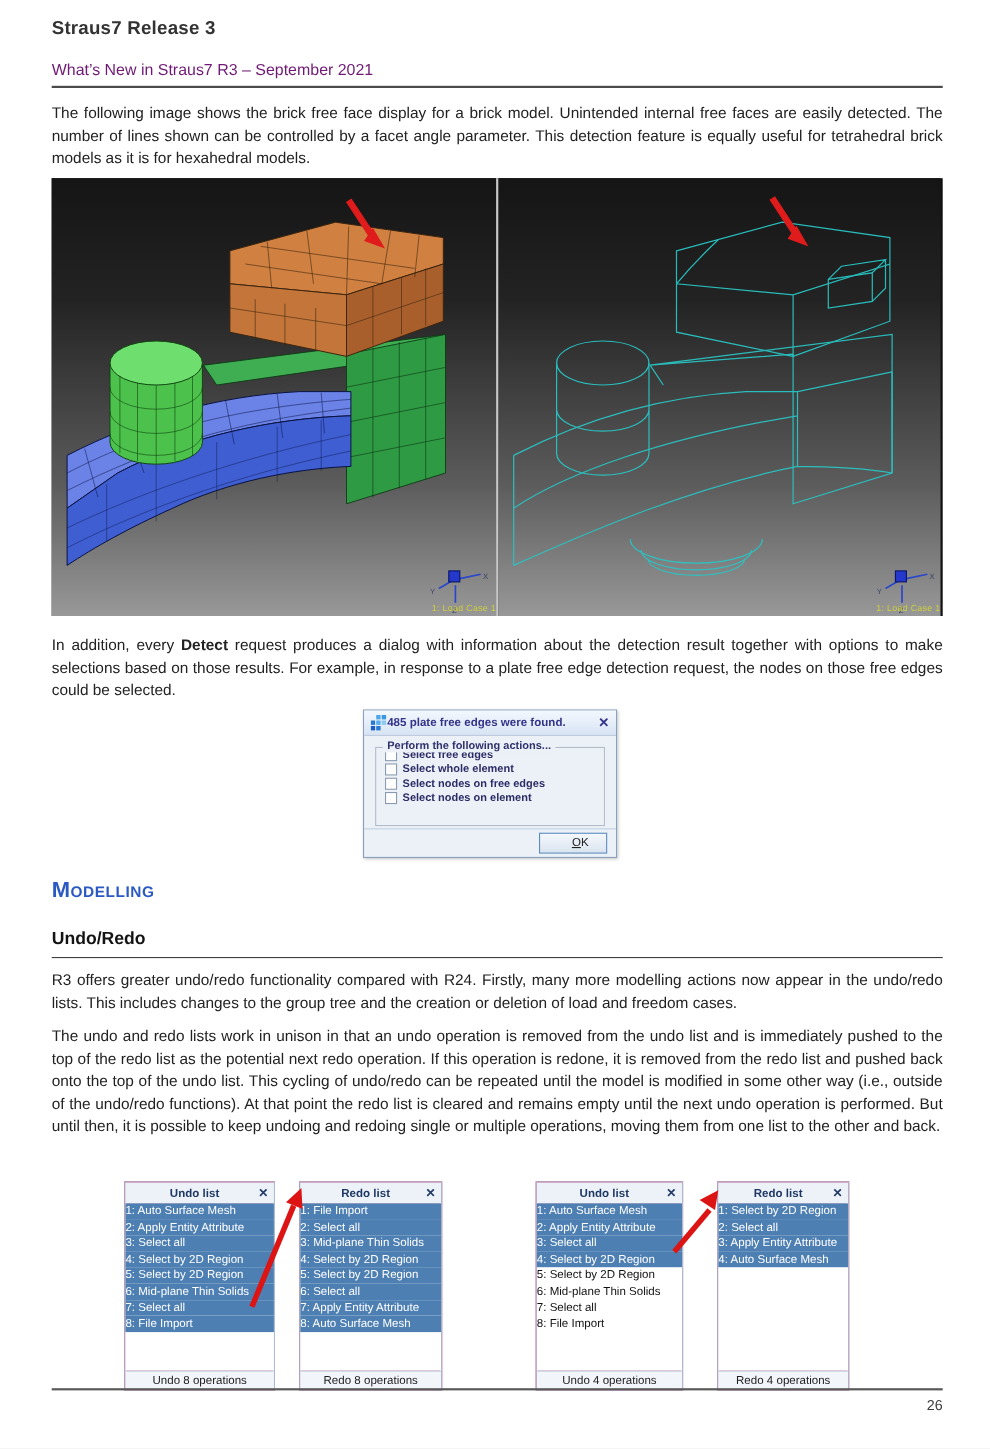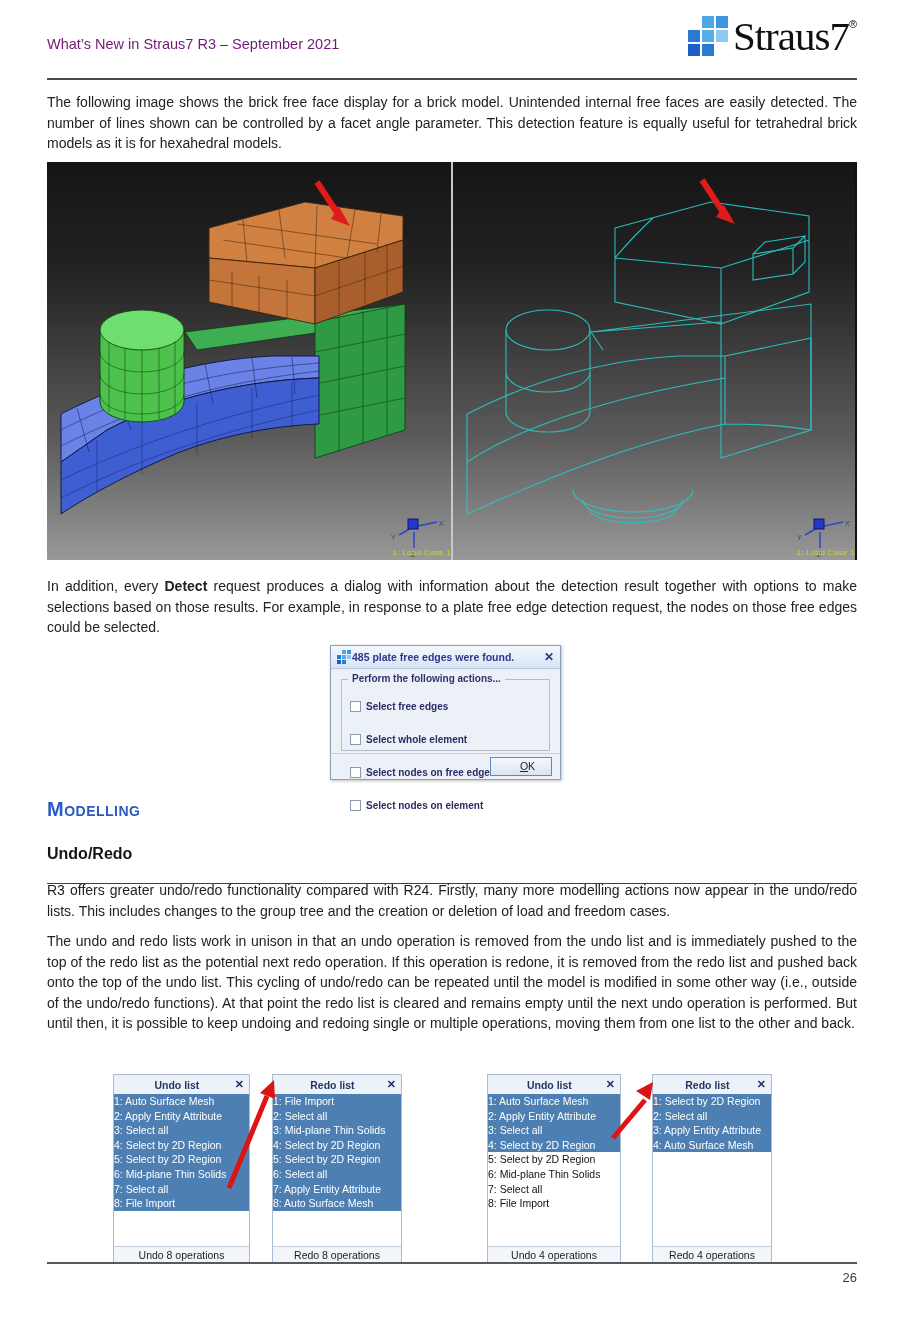--- a/index.html
+++ b/index.html
@@ -41,35 +41,35 @@
             background:#ecf1f8; border:1px solid #8aa0bd; box-shadow:1px 1px 3px rgba(0,0,0,.25);
             font-size:10.5px; color:#2c2c72; }
   .dlg-title { height:23px; display:flex; align-items:center; padding:0 6px;
                background:linear-gradient(#f3f8fe,#d8e4f4); border-bottom:1px solid #b9c8dd; }
   .dlg-title-text { flex:1; font-weight:bold; font-size:10.5px; color:#34348a; }
   .dlg-close { font-size:12px; font-weight:bold; color:#34348a; cursor:default; }
   .dlg-group { position:absolute; left:10px; top:33px; right:10px; height:72px;
                border:1px solid #b5bdc9; }
   .dlg-legend { position:absolute; top:-7px; left:6px; background:#ecf1f8; padding:0 4px;
                 font-weight:bold; color:#31316e; font-size:10px; }
-  .chk-row { display:flex; align-items:center; margin:20px 0 0 8px; height:13px; }
+  .chk-row { display:flex; align-items:center; margin:0 0 0 8px; height:13px; }
   .chk-box { width:11px; height:11px; background:#fff; border:1px solid #8a9ab0; margin-right:5px; }
   .chk-lbl { font-weight:bold; color:#2c2c66; font-size:10px; }
   .dlg-foot { position:absolute; left:0; right:0; bottom:0; height:26px;
               border-top:1px solid #c4d0e2; }
   .ok-btn { position:absolute; right:8px; top:3px; width:62px; height:19px;
             background:linear-gradient(#f4f8fc,#dbe4ef); border:1px solid #5a8cc0;
             font-size:10.5px; color:#222; text-align:center; line-height:17px;padding-left:13px; }
   .ok-btn .u { text-decoration:underline; }
 
   
   .sec-head { top:798px; font-variant:small-caps; font-weight:bold; font-size:20px;
               letter-spacing:.5px; color:#2b59c3; }
   .sub-head { top:845px; font-size:16px; font-weight:bold; color:#141414;
-              padding-bottom:20px; border-bottom:1.5px solid #3f3f3f; }
+              padding-bottom:7px; border-bottom:1.5px solid #3f3f3f; }
 
   
   .lists { top:1058px; height:194px; }
   .panel { position:absolute; top:16px; height:190px; background:#be185d;
            border:1px solid #a9bbd2; box-shadow:0 0 0 1px #e3ebf5 inset;
            display:flex; flex-direction:column; font-size:10.5px; }
   .pnl-hdr { height:19px; background:#edf2f9; display:flex; align-items:center; padding:0 5px;
              color:#1f3864; font-weight:bold; }
   .pnl-title { flex:1; text-align:center; font-size:10.5px; }
   .pnl-x { font-size:11px; font-weight:bold; color:#1f3864; }
@@ -84,34 +84,22 @@
   
   .pg-foot { top:1262px; border-top:2px solid #595959; text-align:right;
              padding-top:6px; font-size:13px; color:#3d3d3d; }
 </style>
 </head>
 <body>
 
 <div class="page">
 
   <div class="content hdr">
+    <div class="hdr-title">Straus7 Release 3</div>
     <div class="hdr-sub">What’s New in Straus7 R3 – September 2021</div>
-    <div class="logo">
-      <svg width="43" height="42">
-        <rect x="14" y="0" width="12" height="12" fill="#4fa7e8"></rect>
-        <rect x="28" y="0" width="12" height="12" fill="#3d97e0"></rect>
-        <rect x="0" y="14" width="12" height="12" fill="#2a7ad4"></rect>
-        <rect x="14" y="14" width="12" height="12" fill="#55aeea"></rect>
-        <rect x="28" y="14" width="12" height="12" fill="#8cc8f0"></rect>
-        <rect x="0" y="28" width="12" height="12" fill="#1a5fc8"></rect>
-        <rect x="14" y="28" width="12" height="12" fill="#2a7ad4"></rect>
-      </svg>
-      <span class="logo-word">Straus7</span>
-      <span class="logo-reg">®</span>
-    </div>
   </div>
 
   <div class="content para p1">The following image shows the brick free face display for a brick model.  Unintended internal free faces are easily detected.  The number of lines shown can be controlled by a facet angle parameter.  This detection feature is equally useful for tetrahedral brick models as it is for hexahedral models.</div>
 
   <div class="content fig">
 
     <div class="vp">
       <svg width="404" height="398" viewBox="0 0 404 398">
 
         <polygon points="138,170 358,142 358,158 150,188" fill="#3fae53" stroke="#0c3a14" stroke-width="0.8"></polygon>

